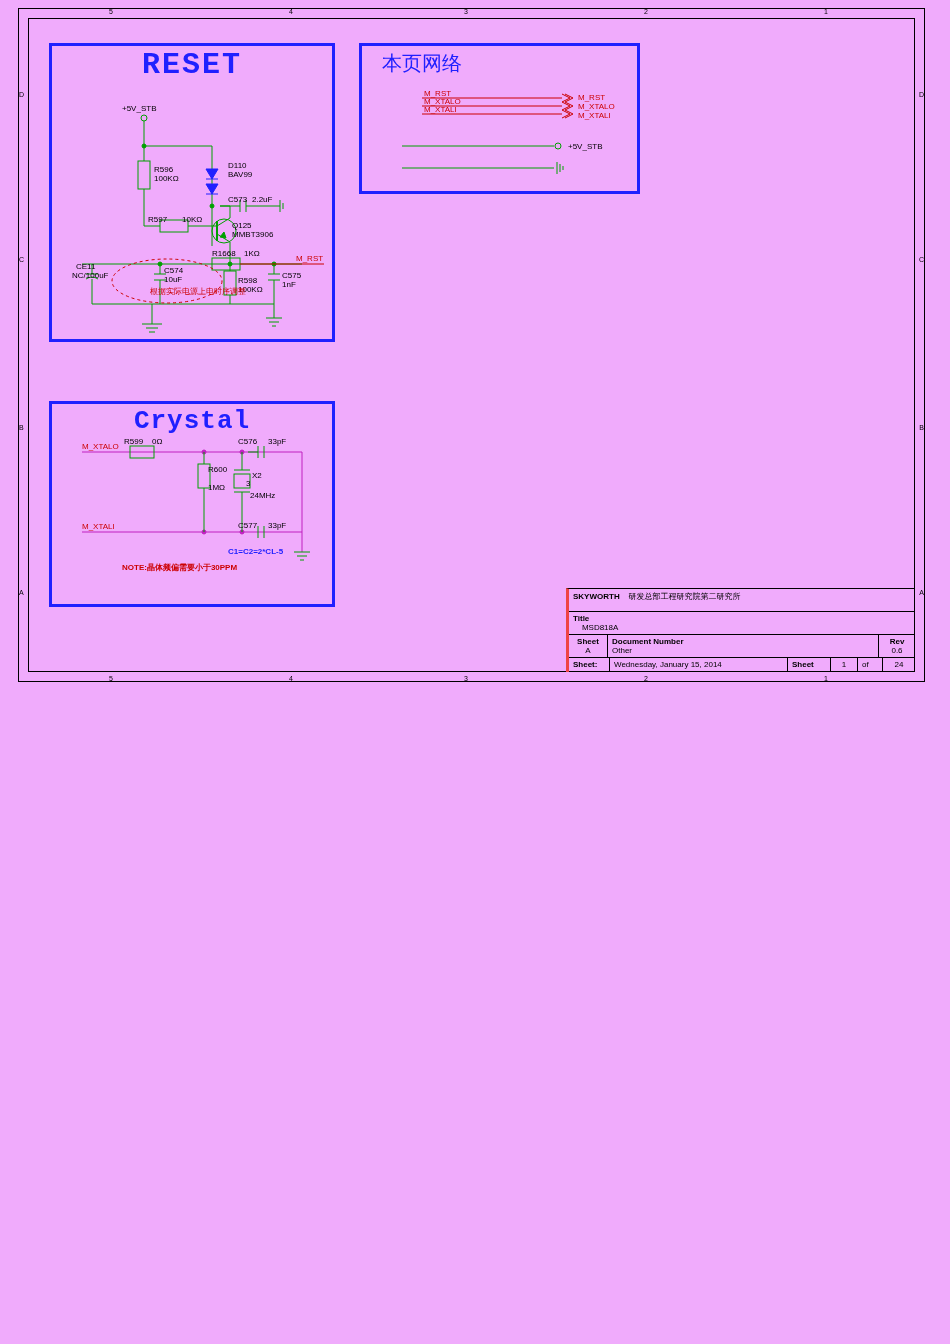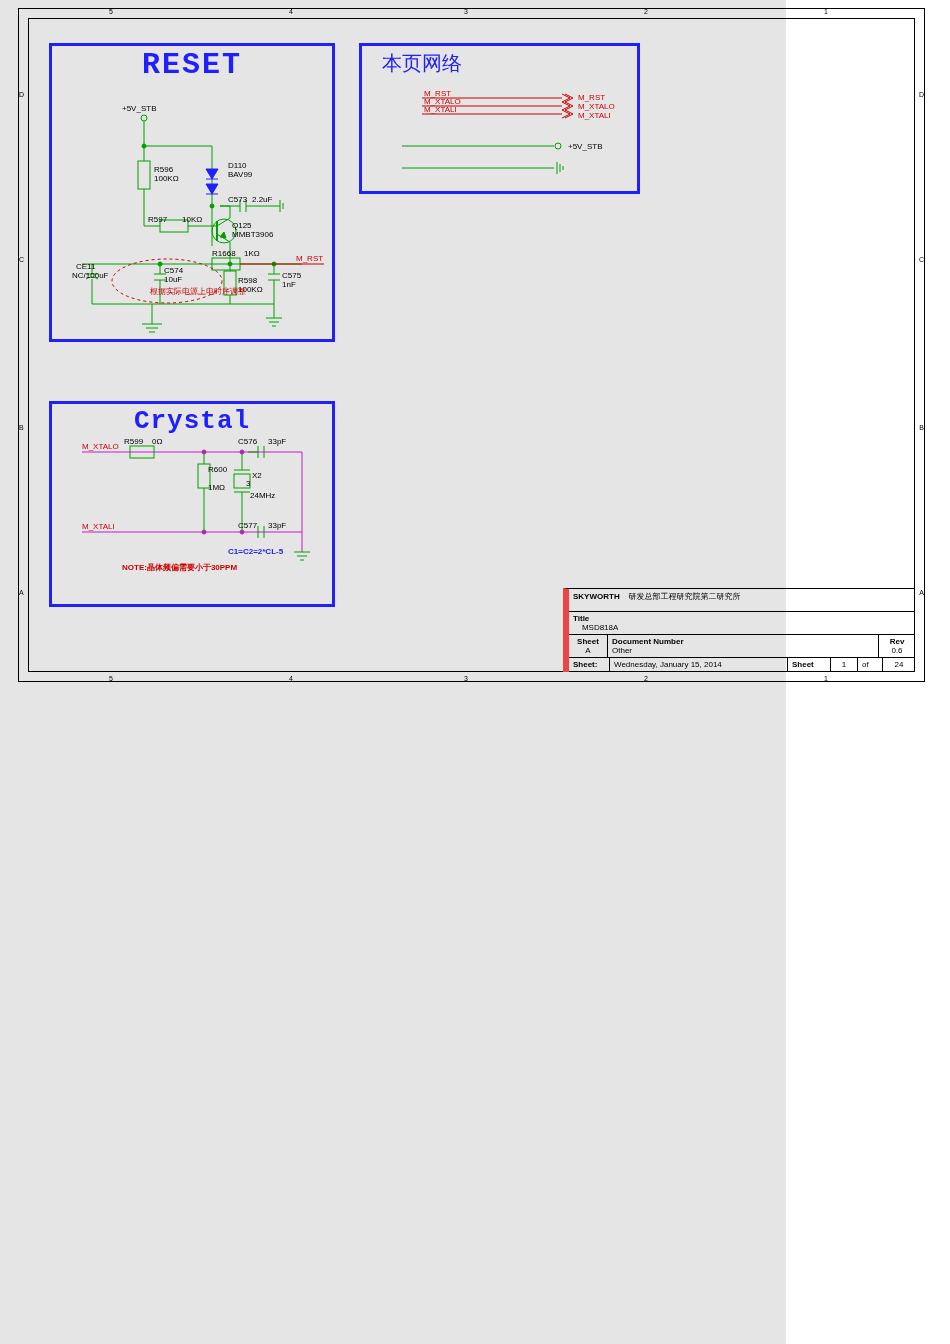--- a/index.html
+++ b/index.html
@@ -1,26 +1,26 @@
 <!DOCTYPE html>
 <html><head>
 <meta charset="utf-8">
 <style>
 html,body{margin:0;padding:0;background:#fff;font-family:Arial,Helvetica,sans-serif}
-.page{width:786px;height:1344px;position:relative;background:#e5e5e5}
+.page{width:950px;height:1344px;position:relative;background:#f0abfc}
 .sheet{position:absolute;left:18px;top:8px;width:905px;height:672px;border:1px solid #000}
 .sheet-inner{position:absolute;left:9px;top:9px;right:9px;bottom:9px;border:1px solid #000}
 .zone{position:absolute;font-size:7px;color:#000}
 .box{position:absolute;border:3px solid #2020ff}
 .title-big{font-family:"Courier New",monospace;font-weight:bold;color:#2020ff;text-align:center}
 .reset-title{font-size:30px;letter-spacing:2px;margin-top:2px}
 .crystal-title{font-size:26px;letter-spacing:1px;margin-top:2px}
 .net-title{font-family:"SimSun","Arial";color:#2020ff;font-size:20px;margin:4px 11px 6px 20px}
 .svgfill{position:absolute;left:0;top:0}
-.tb{position:absolute;right:9px;bottom:9px;width:346px;border-left:6px solid #ef4444;border-top:1px solid #000;font-size:8px}
+.tb{position:absolute;right:9px;bottom:9px;width:346px;border-left:3px solid #ef4444;border-top:1px solid #000;font-size:8px}
 .tb .row{border-bottom:1px solid #000;display:flex}
 .tb .cell{padding:2px 4px;border-right:1px solid #000}
 .tb .cell:last-child{border-right:none}
 .tb .lab{font-weight:bold}
 text{font-family:Arial;font-size:8px}
 </style>
 </head>
 <body>
 
 <div class="page">

